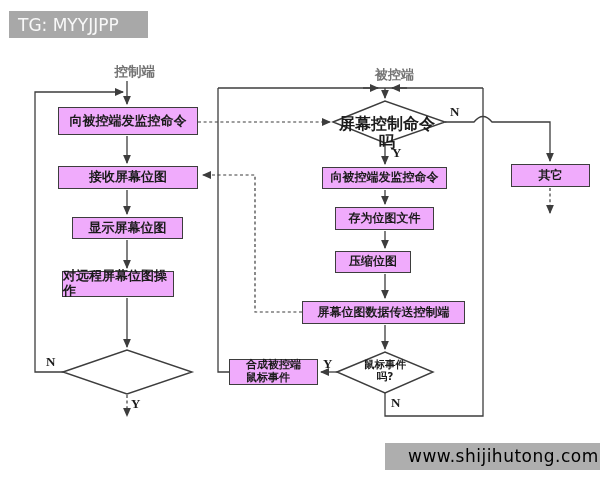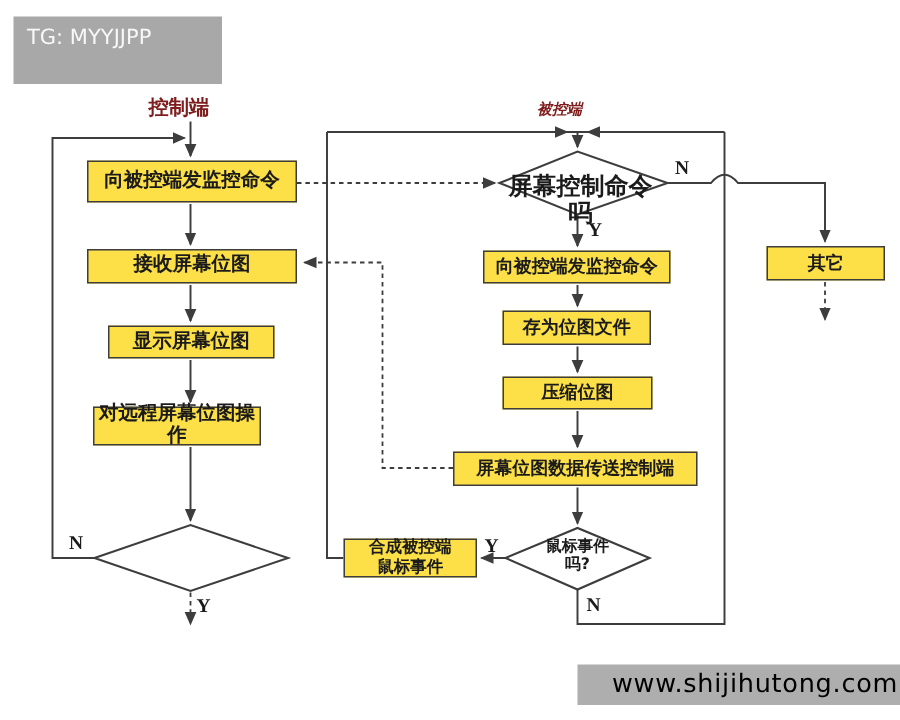--- a/index.html
+++ b/index.html
@@ -1,29 +1,29 @@
 <!DOCTYPE html>
 <html><head>
 <meta charset="utf-8">
 <style>
   html,body{margin:0;padding:0;background:#fff;}
   .screen{position:relative;width:600px;height:480px;background:#ffffff;
           font-family:"DejaVu Sans",sans-serif;overflow:hidden;}
   svg.lines{position:absolute;left:0;top:0;}
-  .box{position:absolute;border:1.4px solid #3d3d3d;background:#fde047;
+  .box{position:absolute;border:1.4px solid #3d3d3d;background:#f0abfc;
        display:flex;align-items:center;justify-content:center;
-       font-weight:bold;color:#1b1b1b;text-align:center;
+       font-weight:bold;color:#1b1b1b;
        white-space:pre-line;line-height:1.15;box-sizing:border-box;}
   .dtext{position:absolute;font-weight:bold;color:#1b1b1b;text-align:center;
          white-space:pre-line;line-height:1.1;}
-  .title-lbl{position:absolute;font-weight:bold;color:#7f1d1d;text-align:left;}
+  .title-lbl{position:absolute;font-weight:bold;color:#737373;text-align:right;}
   .branch{position:absolute;font-family:"Liberation Serif",serif;font-weight:bold;
           font-size:13px;color:#1b1b1b;}
-  .badge-top{position:absolute;left:9px;top:11px;width:139px;height:45px;
-             background:#a8a8a8;color:#f8f8f8;font-size:14px;line-height:29px;
+  .badge-top{position:absolute;left:9px;top:11px;width:139px;height:27px;
+             background:#a8a8a8;color:#f8f8f8;font-size:17px;line-height:29px;
              padding-left:9px;box-sizing:border-box;}
   .badge-bottom{position:absolute;left:385px;top:443px;width:215px;height:27px;
                 background:#aeaeae;color:#000000;font-size:17px;line-height:27px;
                 padding-left:23px;box-sizing:border-box;letter-spacing:.5px;}
 </style>
 </head>
 <body>
 
 <div class="screen">
 
@@ -77,30 +77,30 @@
     </g>
 
     <g fill="#ffffff" stroke="#3d3d3d" stroke-width="1.4">
       <polygon points="63,372 127,350 192,372 127,394"></polygon>
       <polygon points="333,122 385,101 445,122 385,143"></polygon>
       <polygon points="337,372 385,352 433,372 385,393"></polygon>
     </g>
   </svg>
 
   <div class="title-lbl" style="left:99px;top:63px;width:56px;font-size:13.5px;">控制端</div>
-  <div class="title-lbl" style="left:358px;top:66px;width:56px;font-size:10px;font-style:italic;">被控端</div>
+  <div class="title-lbl" style="left:358px;top:66px;width:56px;font-size:13px;">被控端</div>
 
   <div class="box" style="left:58px;top:107px;width:140px;height:28px;font-size:13px;">向被控端发监控命令</div>
   <div class="box" style="left:72px;top:217px;width:111px;height:22px;font-size:13px;">显示屏幕位图</div>
   <div class="box" style="left:58px;top:166px;width:140px;height:23px;font-size:13px;">接收屏幕位图</div>
   <div class="box" style="left:62px;top:271px;width:112px;height:26px;font-size:13px;">对远程屏幕位图操作</div>
 
   <div class="box" style="left:322px;top:167px;width:125px;height:22px;font-size:12px;">向被控端发监控命令</div>
   <div class="box" style="left:335px;top:207px;width:99px;height:23px;font-size:12px;">存为位图文件</div>
-  <div class="box" style="left:335px;top:251px;width:100px;height:22px;font-size:12px;">压缩位图</div>
+  <div class="box" style="left:335px;top:251px;width:76px;height:22px;font-size:12px;">压缩位图</div>
   <div class="box" style="left:302px;top:301px;width:163px;height:23px;font-size:12px;">屏幕位图数据传送控制端</div>
   <div class="box" style="left:229px;top:359px;width:89px;height:26px;font-size:11px;">合成被控端
 鼠标事件</div>
   <div class="box" style="left:511px;top:164px;width:79px;height:23px;font-size:12px;">其它</div>
 
   <div class="dtext" style="left:332px;top:115px;width:110px;font-size:16px;">屏幕控制命令吗</div>
   <div class="dtext" style="left:352px;top:359px;width:66px;font-size:10.5px;">鼠标事件
 吗?</div>
 
   <div class="branch" style="left:46px;top:354px;">N</div>

